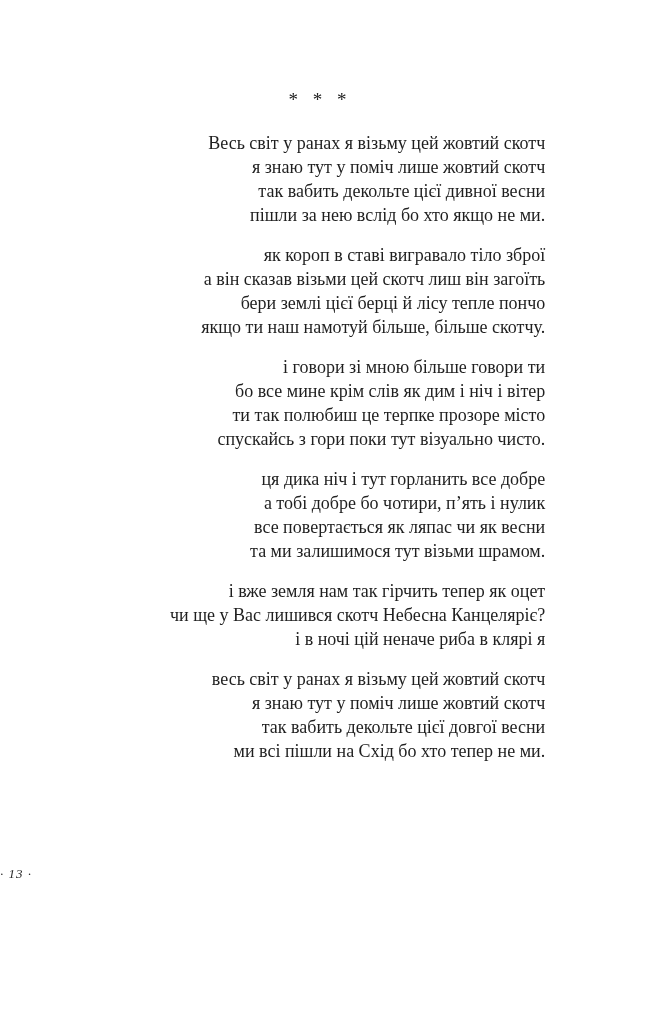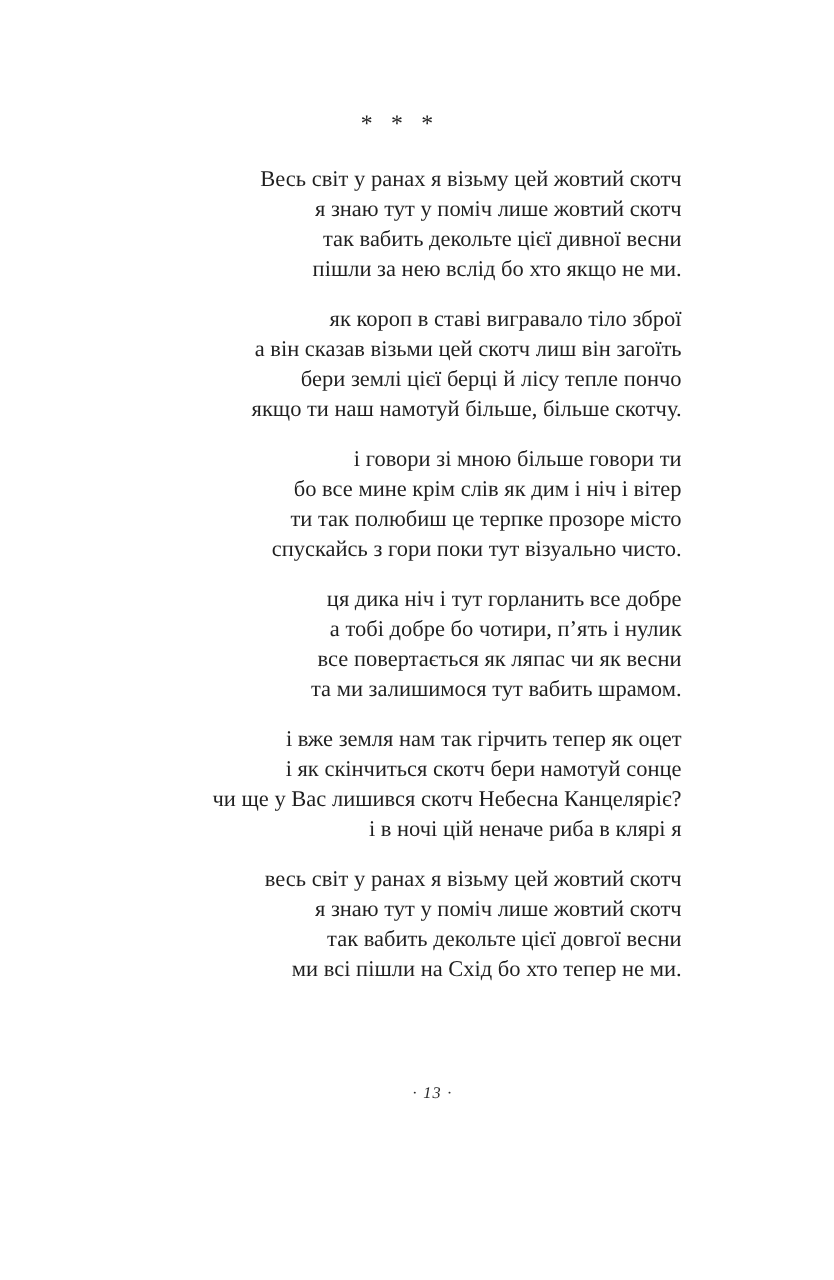--- a/index.html
+++ b/index.html
@@ -38,26 +38,24 @@
     margin-bottom: 16px;
   }
   .poem-line {
     white-space: nowrap;
   }
   .page-number {
     position: absolute;
     top: 866px;
     left: 0;
     width: 640px;
-    text-align: center;
     font-style: italic;
     font-size: 13px;
     letter-spacing: 1px;
     color: #2a2a2a;
-    margin-left: 26px;
   }
 </style>
 </head>
 <body>
 
 <div class="separator">* * *</div>
 
 <div class="poem">
     <div class="stanza">
       <div class="poem-line">Весь світ у ранах я візьму цей жовтий скотч</div>
@@ -74,25 +72,24 @@
     <div class="stanza">
       <div class="poem-line">і говори зі мною більше говори ти</div>
       <div class="poem-line">бо все мине крім слів як дим і ніч і вітер</div>
       <div class="poem-line">ти так полюбиш це терпке прозоре місто</div>
       <div class="poem-line">спускайсь з гори поки тут візуально чисто.</div>
     </div>
     <div class="stanza">
       <div class="poem-line">ця дика ніч і тут горланить все добре</div>
       <div class="poem-line">а тобі добре бо чотири, п’ять і нулик</div>
       <div class="poem-line">все повертається як ляпас чи як весни</div>
-      <div class="poem-line">та ми залишимося тут вабить шрамом.</div>
+      <div class="poem-line">та ми залишимося тут візьми шрамом.</div>
     </div>
     <div class="stanza">
       <div class="poem-line">і вже земля нам так гірчить тепер як оцет</div>
-      <div class="poem-line">і як скінчиться скотч бери намотуй сонце</div>
       <div class="poem-line">чи ще у Вас лишився скотч Небесна Канцеляріє?</div>
       <div class="poem-line">і в ночі цій неначе риба в клярі я</div>
     </div>
     <div class="stanza">
       <div class="poem-line">весь світ у ранах я візьму цей жовтий скотч</div>
       <div class="poem-line">я знаю тут у поміч лише жовтий скотч</div>
       <div class="poem-line">так вабить декольте цієї довгої весни</div>
       <div class="poem-line">ми всі пішли на Схід бо хто тепер не ми.</div>
     </div>
   </div>

